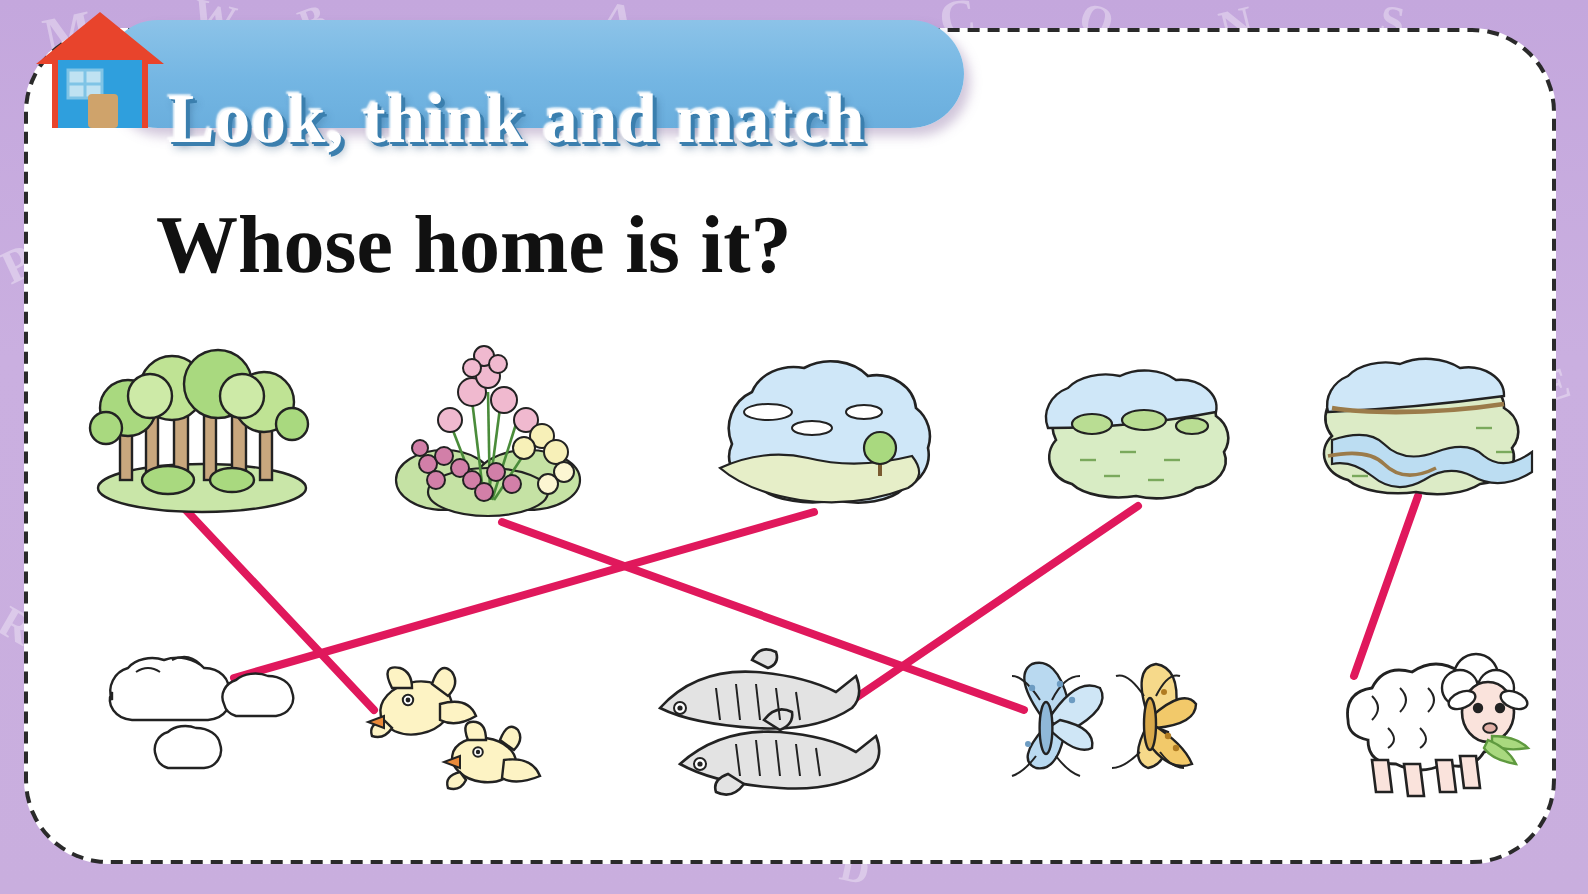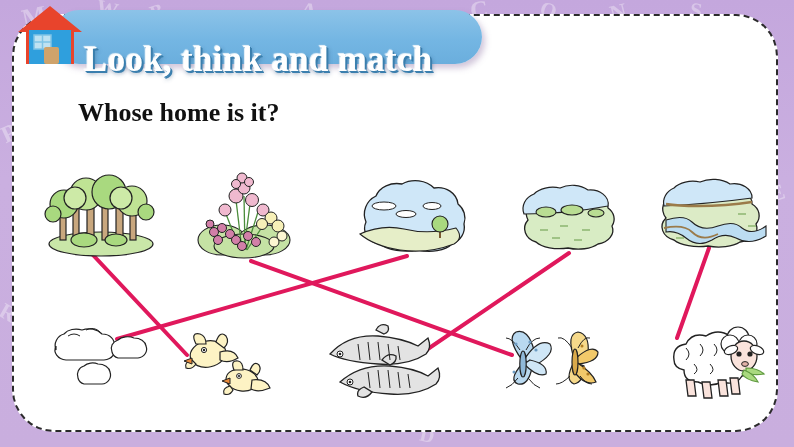--- a/index.html
+++ b/index.html
@@ -49,21 +49,21 @@
       -1px -1px 1px rgba(255,255,255,.9),
        2px 3px 4px rgba(40,80,120,.45);
     white-space:nowrap;
     margin-top:24px;
   }
   
   #house{position:absolute;left:14px;top:2px;width:72px;height:66px;}
   
   #question{
     position:absolute;left:78px;top:98px;
-    font-size:26px;font-weight:bold;color:#111;
+    font-size:41px;font-weight:bold;color:#111;
     white-space:nowrap;
   }
   
   .cell{position:absolute;}
   .cell svg{display:block;}
   
   #lines{position:absolute;left:0;top:0;width:794px;height:447px;pointer-events:none;}
 </style>
 </head>
 <body>

